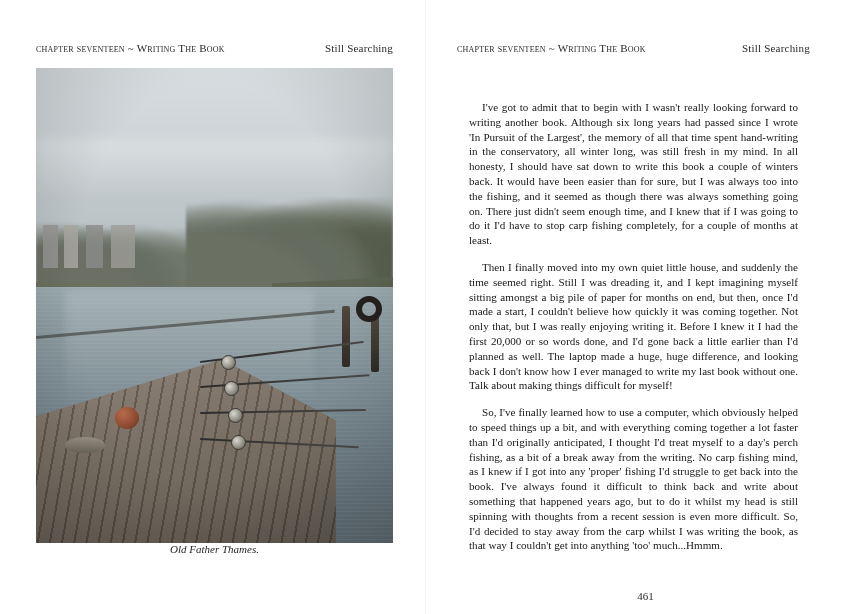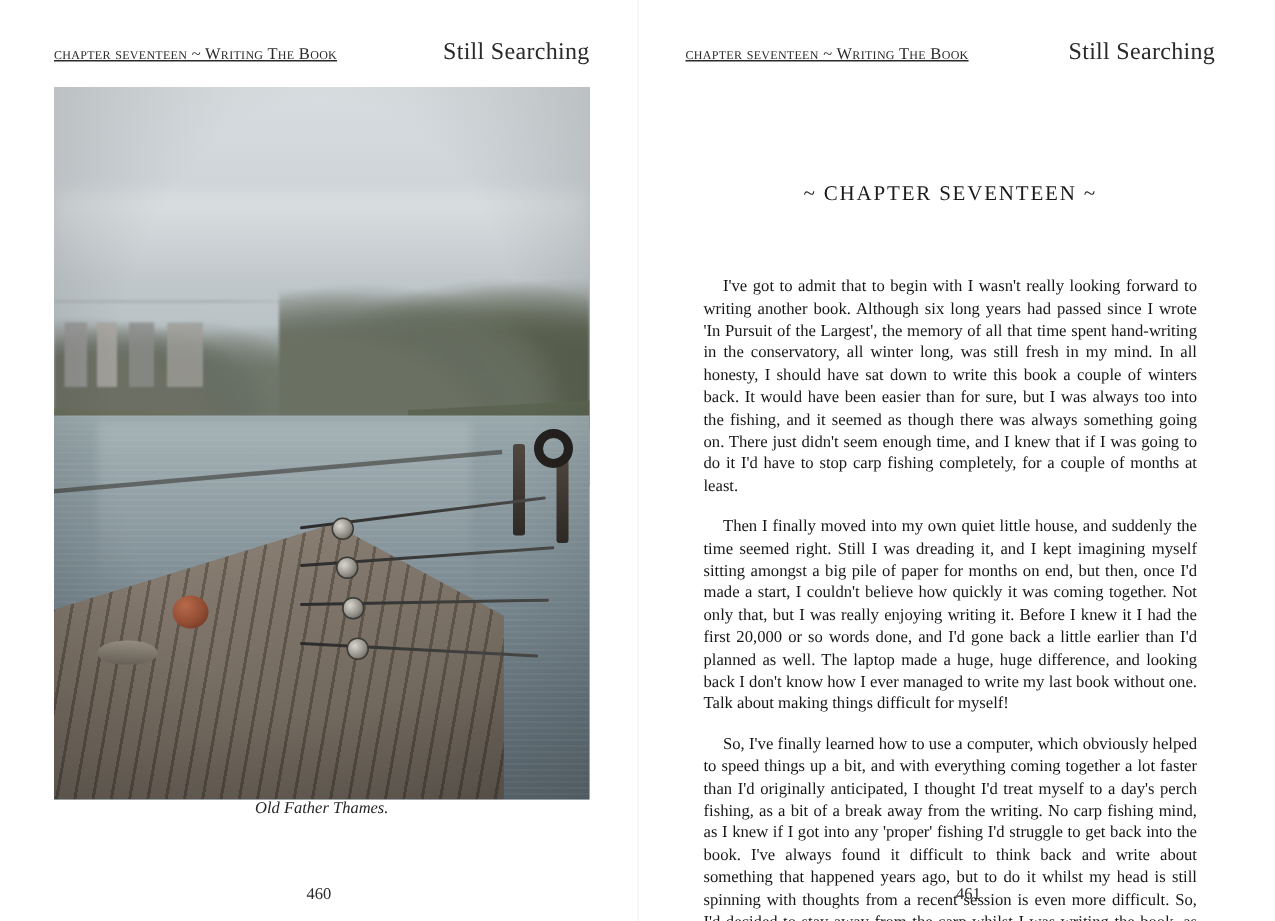--- a/index.html
+++ b/index.html
@@ -46,24 +46,24 @@
     justify-content: space-between;
     align-items: baseline;
     font-size: 10.5px;
     letter-spacing: 0.2px;
     color: #2a2a2a;
     margin-bottom: 14px;
   }
   .run-left {
     font-variant: small-caps;
     font-size: 11px;
-    text-decoration: underline;
   }
   .run-right {
-    font-size: 16px;
+    font-size: 11px;
+    margin-top: 16px;
   }
   .photo-wrap {
     margin-top: 4px;
   }
   .photo {
     position: relative;
     width: 357px;
     height: 475px;
     overflow: hidden;
     background: #6e7d82;
@@ -380,33 +380,31 @@
           <div class="reel k1"></div>
           <div class="reel k2"></div>
           <div class="reel k3"></div>
           <div class="reel k4"></div>
         </div>
         <div class="vignette"></div>
       </div>
       <div class="caption">Old Father Thames.</div>
     </div>
 
-    <div class="folio folio-left">460</div>
   </div>
 
   <div class="gutter-shadow"></div>
 
   <div class="page page-right">
 
     <div class="running-head">
       <span class="run-left">chapter seventeen ~ Writing The Book</span>
       <span class="run-right">Still Searching</span>
     </div>
 
-    <div class="chapter-label">~ CHAPTER SEVENTEEN ~</div>
 
     <div class="body">
       <p class="first">I've got to admit that to begin with I wasn't really looking forward to writing another book. Although six long years had passed since I wrote 'In Pursuit of the Largest', the memory of all that time spent hand-writing in the conservatory, all winter long, was still fresh in my mind. In all honesty, I should have sat down to write this book a couple of winters back. It would have been easier than for sure, but I was always too into the fishing, and it seemed as though there was always something going on. There just didn't seem enough time, and I knew that if I was going to do it I'd have to stop carp fishing completely, for a couple of months at least.</p>
       <p>Then I finally moved into my own quiet little house, and suddenly the time seemed right. Still I was dreading it, and I kept imagining myself sitting amongst a big pile of paper for months on end, but then, once I'd made a start, I couldn't believe how quickly it was coming together. Not only that, but I was really enjoying writing it. Before I knew it I had the first 20,000 or so words done, and I'd gone back a little earlier than I'd planned as well. The laptop made a huge, huge difference, and looking back I don't know how I ever managed to write my last book without one. Talk about making things difficult for myself!</p>
       <p>So, I've finally learned how to use a computer, which obviously helped to speed things up a bit, and with everything coming together a lot faster than I'd originally anticipated, I thought I'd treat myself to a day's perch fishing, as a bit of a break away from the writing. No carp fishing mind, as I knew if I got into any 'proper' fishing I'd struggle to get back into the book. I've always found it difficult to think back and write about something that happened years ago, but to do it whilst my head is still spinning with thoughts from a recent session is even more difficult. So, I'd decided to stay away from the carp whilst I was writing the book, as that way I couldn't get into anything 'too' much...Hmmm.</p>
 
     </div>
 
     <div class="folio folio-right">461</div>
   </div>

